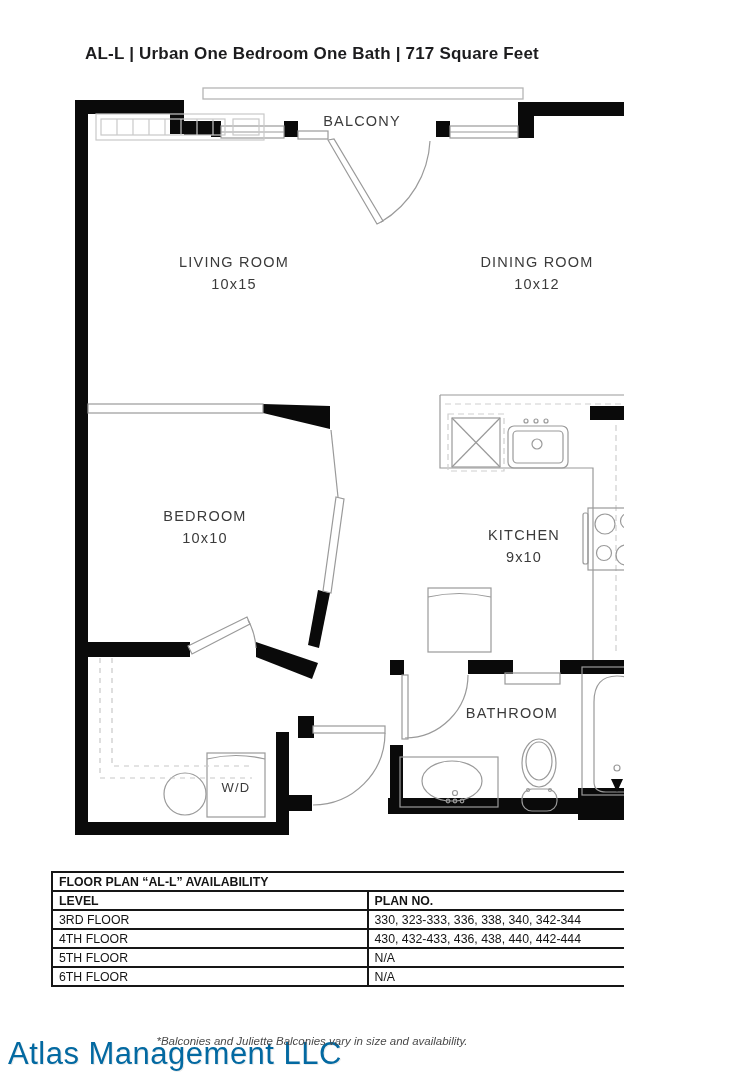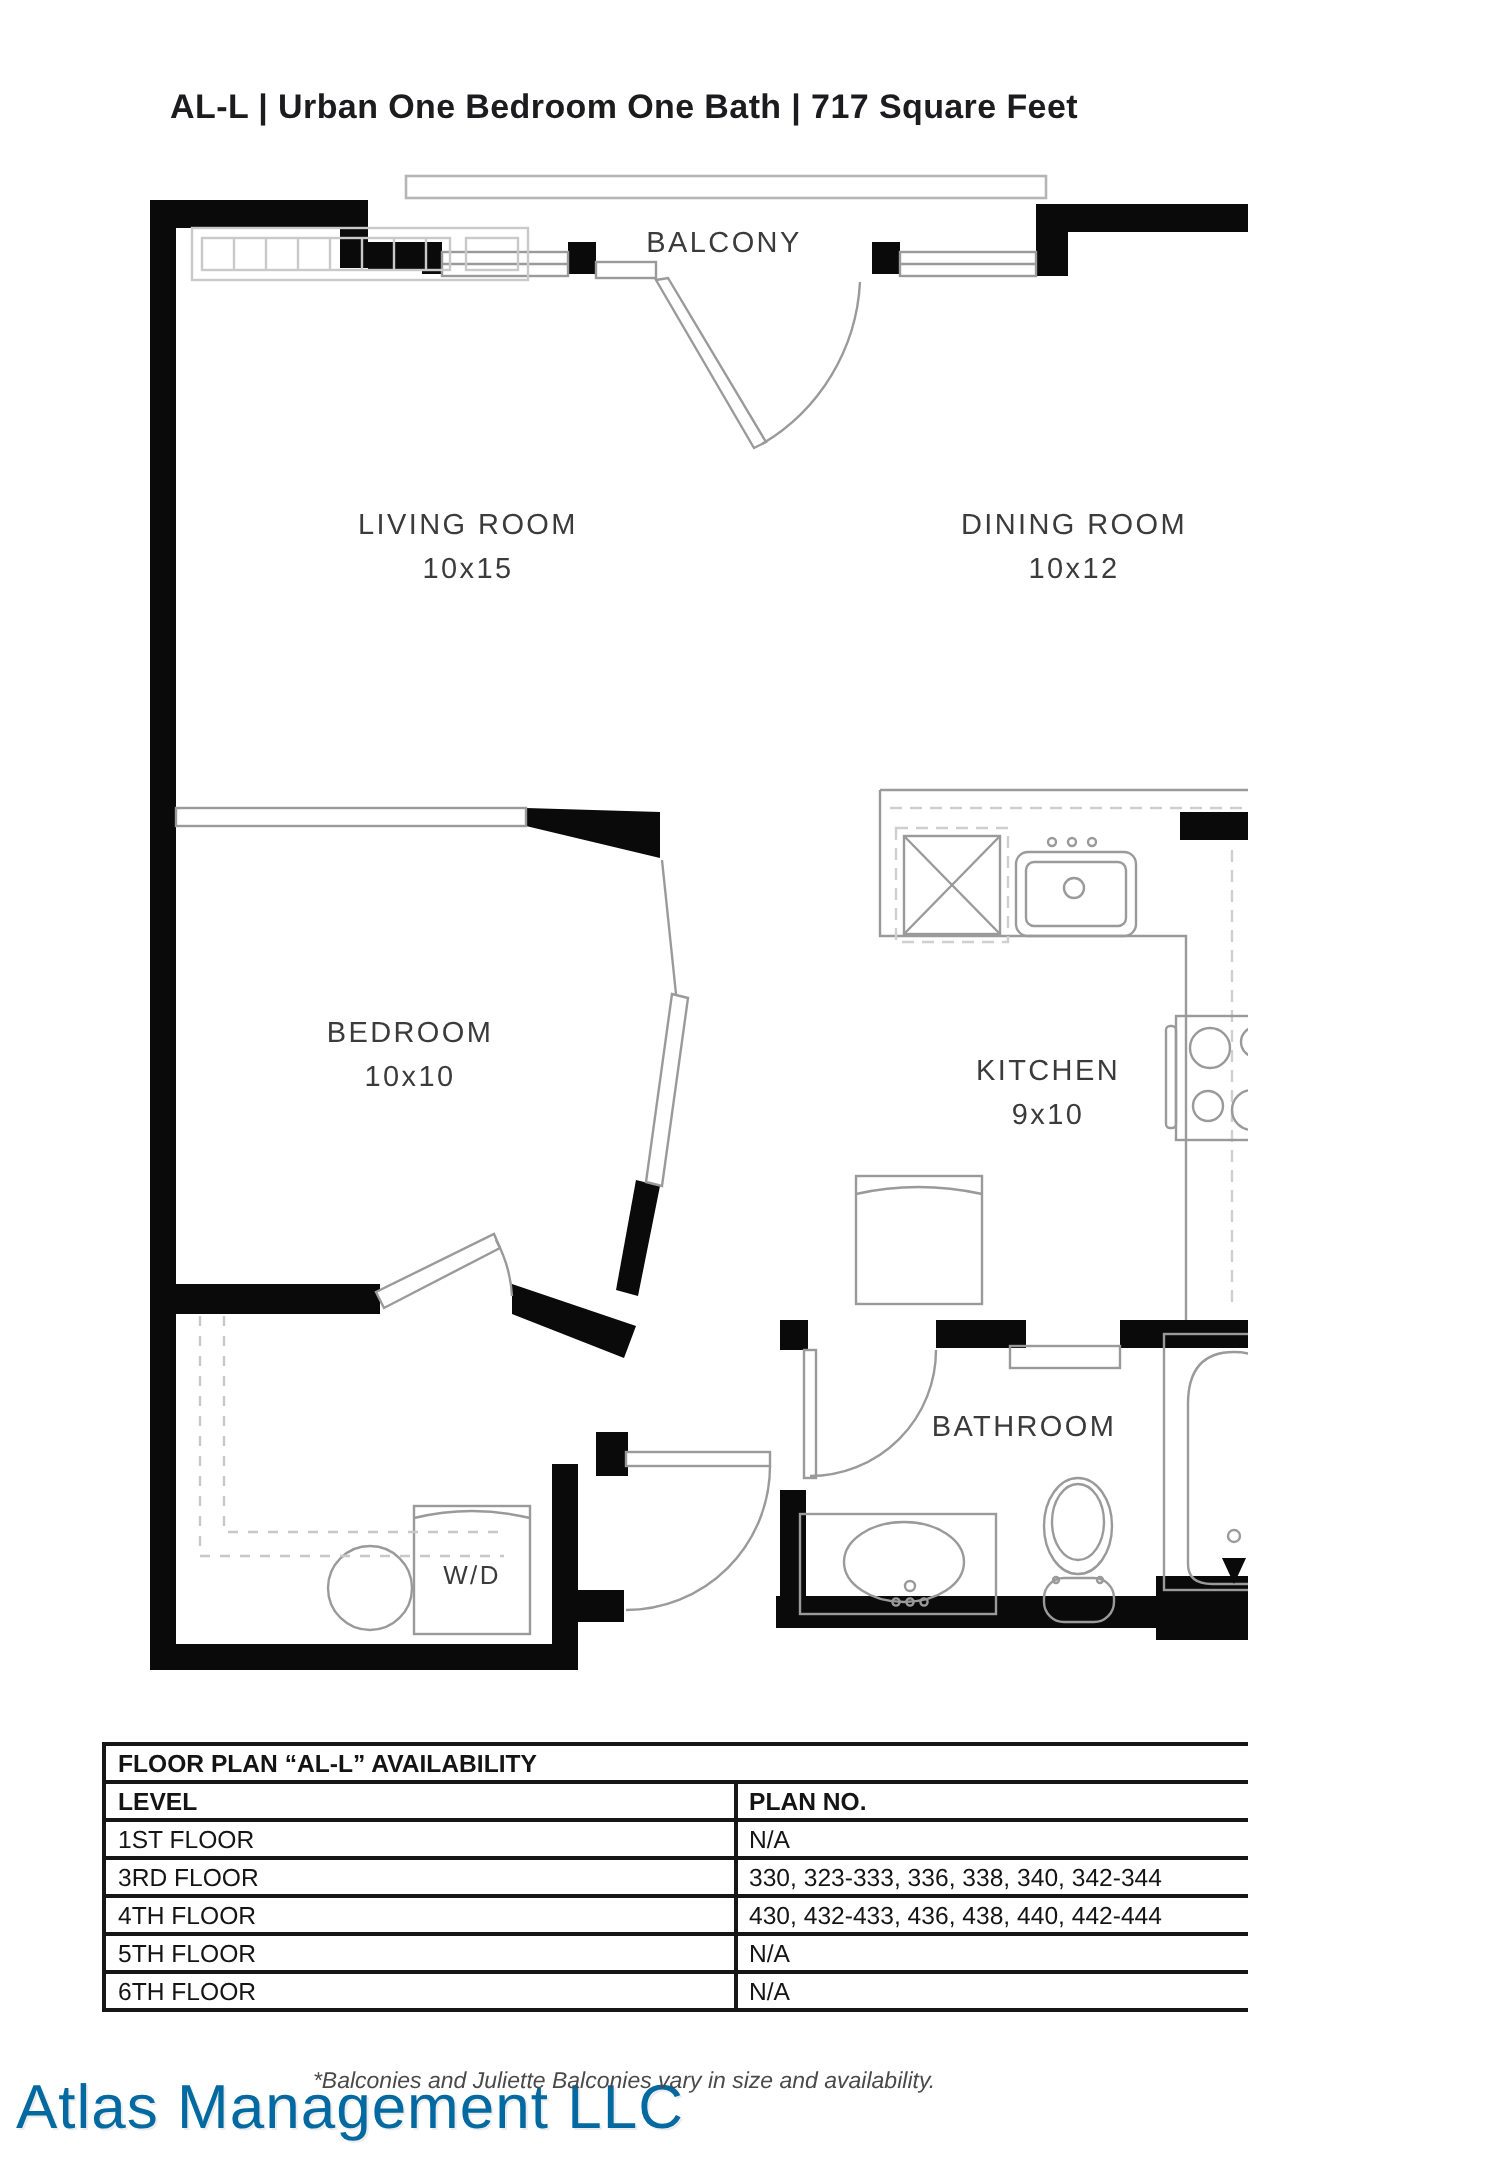--- a/index.html
+++ b/index.html
@@ -196,24 +196,20 @@
   <table class="avail">
     <tbody>
       <tr>
         <th colspan="2">FLOOR PLAN “AL-L” AVAILABILITY</th>
       </tr>
       <tr>
         <th class="lvl">LEVEL</th>
         <th>PLAN NO.</th>
       </tr>
       <tr>
-        <td class="lvl">1ST FLOOR</td>
-        <td>N/A</td>
-      </tr>
-      <tr>
         <td class="lvl">3RD FLOOR</td>
         <td>330, 323-333, 336, 338, 340, 342-344</td>
       </tr>
       <tr>
         <td class="lvl">4TH FLOOR</td>
         <td>430, 432-433, 436, 438, 440, 442-444</td>
       </tr>
       <tr>
         <td class="lvl">5TH FLOOR</td>
         <td>N/A</td>

